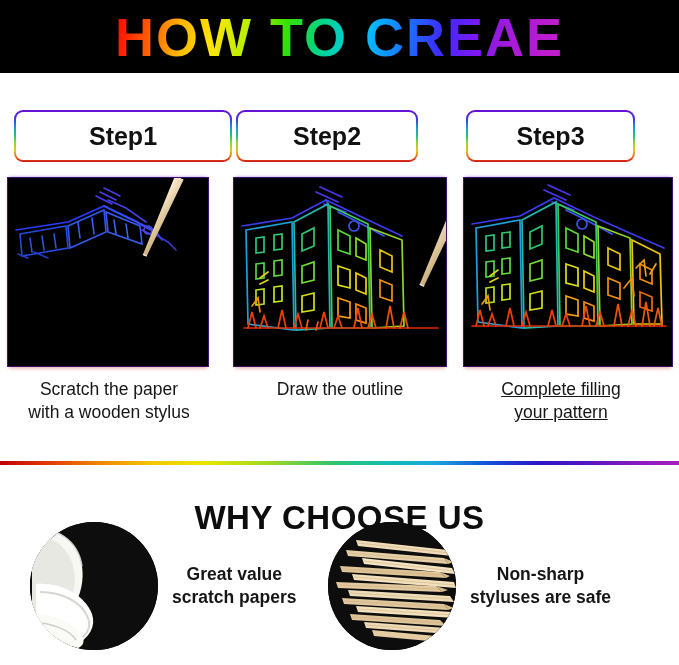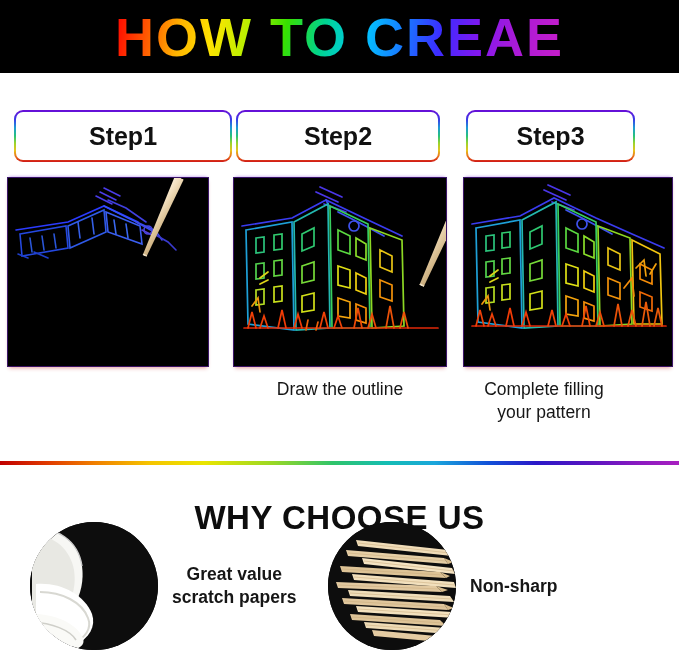--- a/index.html
+++ b/index.html
@@ -74,21 +74,21 @@
     align-items: center;
     justify-content: center;
   }
   .step-label-text {
     font-size: 25px;
     font-weight: bold;
     color: #111111;
     letter-spacing: 0px;
   }
   .step-label-box.s1 { left: 14px;  width: 218px; }
-  .step-label-box.s2 { left: 236px; width: 204px; }
+  .step-label-box.s2 { left: 236px; width: 182px; }
   .step-label-box.s3 { left: 466px; width: 169px; }
 
   
   .steps-panels {
     position: absolute;
     left: 0;
     top: 178px;
     width: 679px;
     height: 190px;
   }
@@ -138,21 +138,21 @@
   .caption {
     position: absolute;
     top: 0;
     text-align: center;
     font-size: 17.5px;
     line-height: 23px;
     color: #161616;
   }
   .caption.c1 { left: 4px;   width: 210px; }
   .caption.c2 { left: 232px; width: 216px; }
-  .caption.c3 { left: 438px; width: 212px; }
+  .caption.c3 { left: 455px; width: 212px; text-decoration: underline; }
   .caption span { display: block; }
 
   
   .rainbow-divider {
     position: absolute;
     left: 0;
     top: 461px;
     width: 679px;
     height: 4px;
     background-image: linear-gradient(90deg,
@@ -372,20 +372,24 @@
           <path d="M18 126 L24 118 L26 132" stroke="#f0960c"></path>
         </g>
       </svg>
     </div>
   </div>
 
 </div>
 
 <div class="captions">
 
+  <div class="caption c1">
+    <span>Scratch the paper</span>
+    <span>with a wooden stylus</span>
+  </div>
 
   <div class="caption c2">
     <span>Draw the outline</span>
   </div>
 
   <div class="caption c3">
     <span>Complete filling</span>
     <span>your pattern</span>
   </div>
 
@@ -452,16 +456,17 @@
           <path d="M116 36 L126 40 L120 42 Z"></path>
           <path d="M112 50 L122 54 L118 56 Z"></path>
           <path d="M108 64 L120 68 L114 70 Z"></path>
           <path d="M116 82 L126 86 L120 88 Z"></path>
           <path d="M108 114 L118 118 L112 120 Z"></path>
         </g>
       </svg>
     </div>
     <div class="feature-text">
       <span>Non-sharp</span>
+      <span>styluses are safe</span>
     </div>
   </div>
 
 </div>
 
 </body></html>

